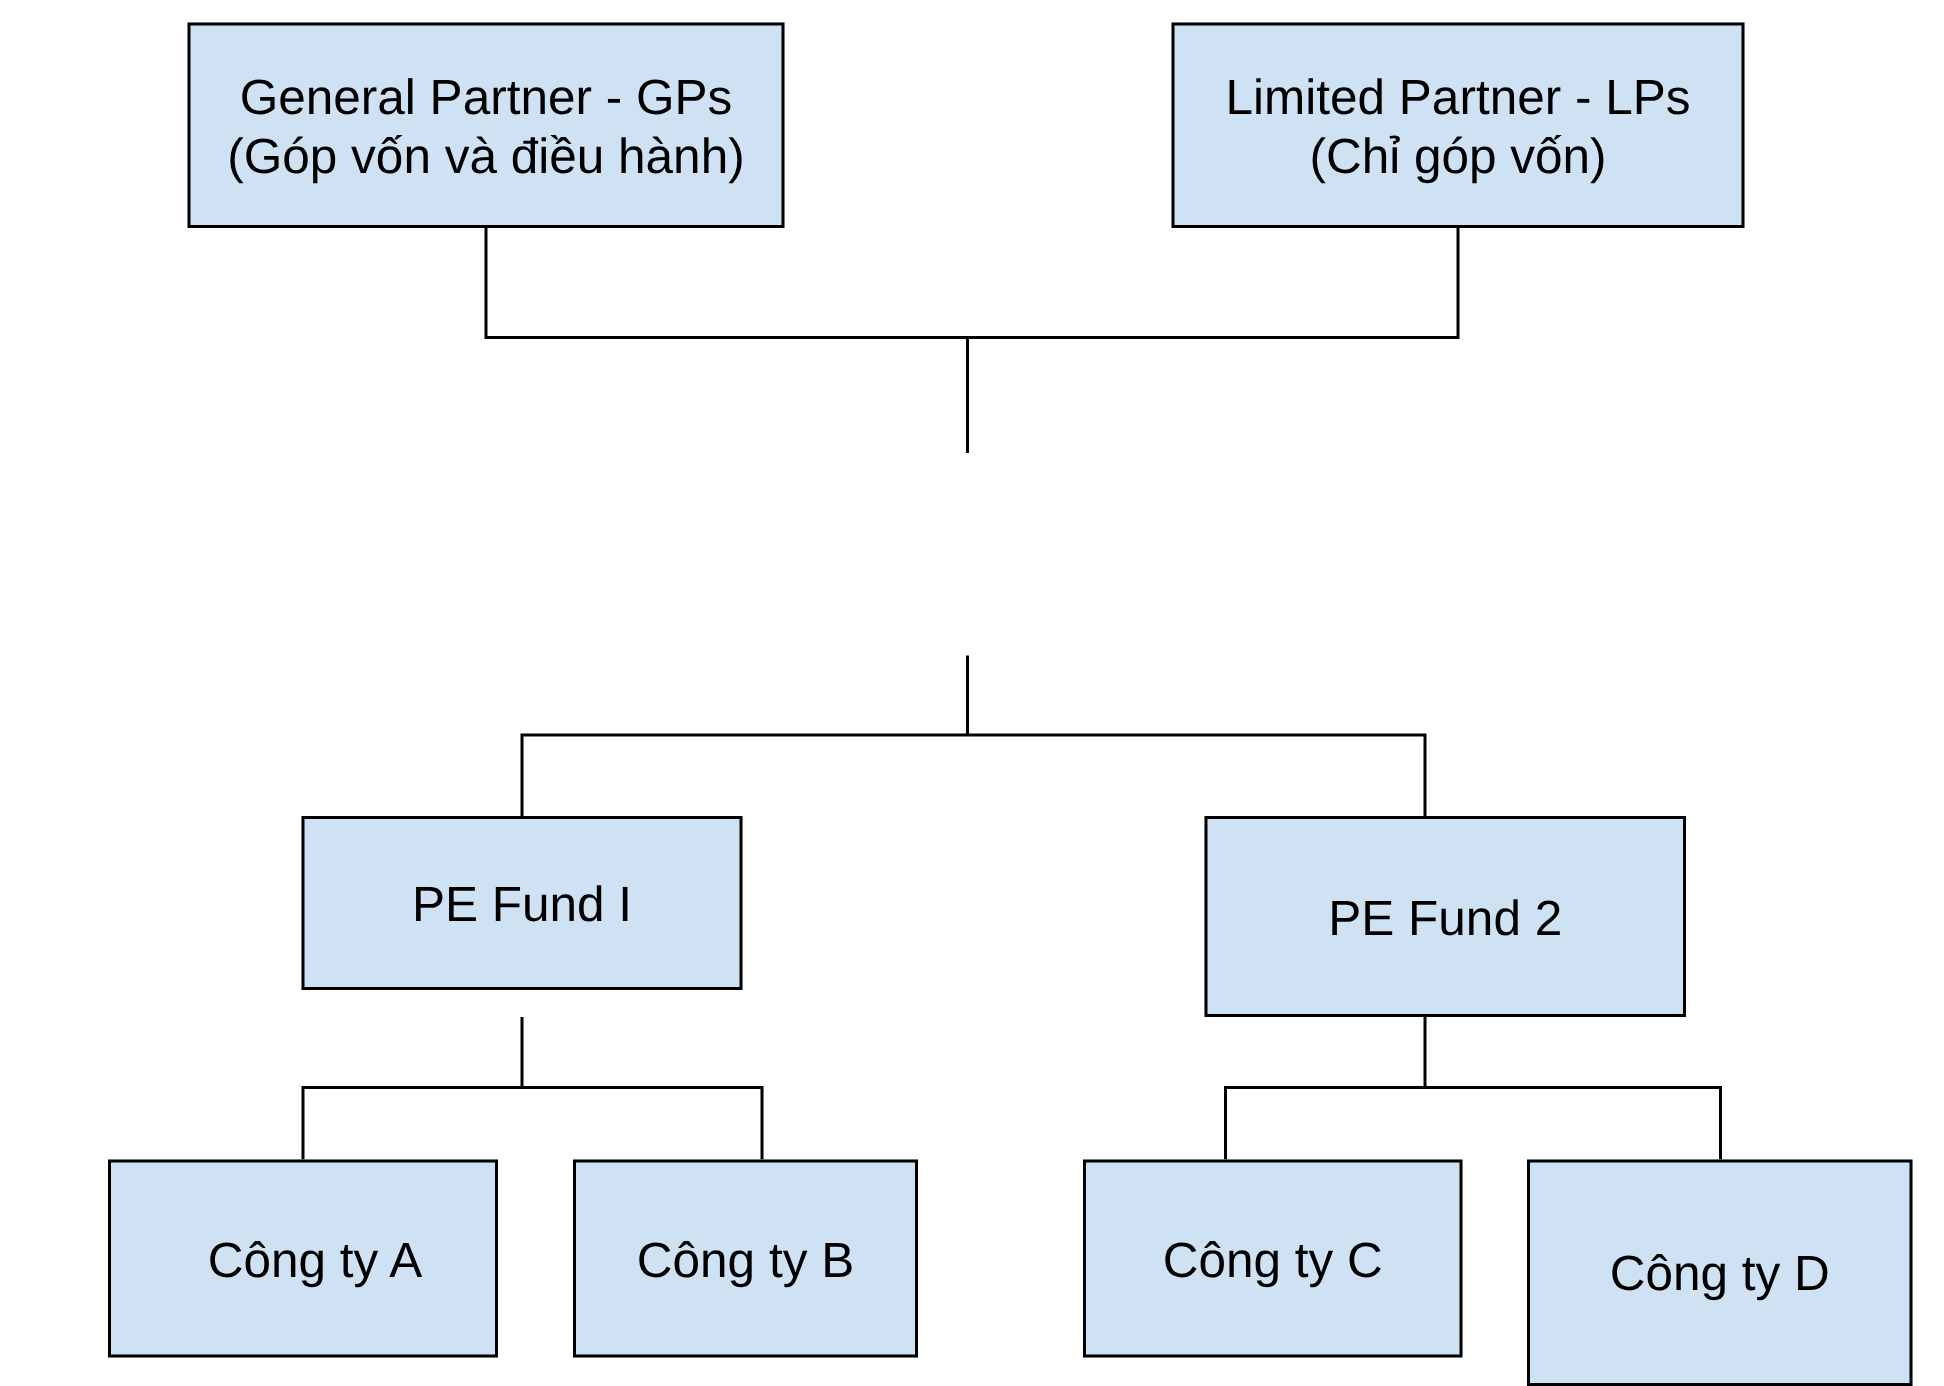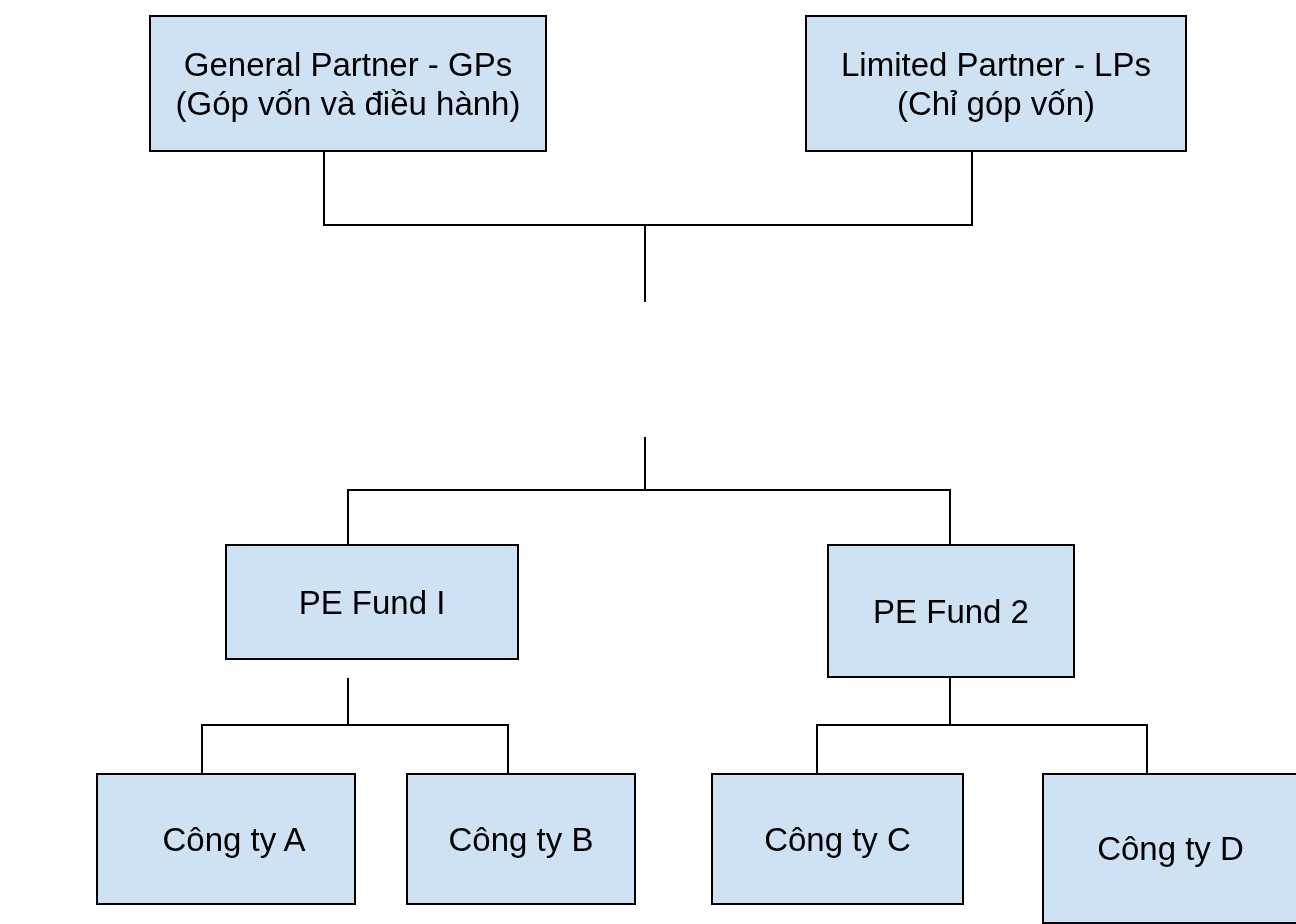--- a/index.html
+++ b/index.html
@@ -23,30 +23,29 @@
     border: 2px solid #000000;
     display: flex;
     flex-direction: column;
     align-items: center;
     justify-content: center;
     text-align: right;
     color: #000000;
     font-size: 33px;
     line-height: 39px;
     white-space: nowrap;
-    margin-left: 24px;
   }
   .node-gp     { left: 125px;  top: 15px;  width: 398px; height: 137px; }
   .node-lp     { left: 781px;  top: 15px;  width: 382px; height: 137px; }
   .node-firm   { left: 455px;  top: 302px; width: 380px; height: 135px; }
   .node-fund1  { left: 201px;  top: 544px; width: 294px; height: 116px; }
-  .node-fund2  { left: 803px;  top: 544px; width: 248px; height: 134px; }
+  .node-fund2  { left: 803px;  top: 544px; width: 321px; height: 134px; }
   .node-comp-a { left: 72px;   top: 773px; width: 260px; height: 132px; padding-left: 16px; }
   .node-comp-b { left: 382px;  top: 773px; width: 230px; height: 132px; }
-  .node-comp-c { left: 687px;  top: 773px; width: 253px; height: 132px; }
+  .node-comp-c { left: 722px;  top: 773px; width: 253px; height: 132px; }
   .node-comp-d { left: 1018px; top: 773px; width: 257px; height: 151px; }
 </style>
 </head>
 <body>
 
 <div class="canvas">
 
   <svg class="connectors" viewBox="0 0 1296 924" fill="none" stroke="#000000" stroke-width="2">
 
     <path d="M324 152 L324 225 L972 225 L972 152"></path>

